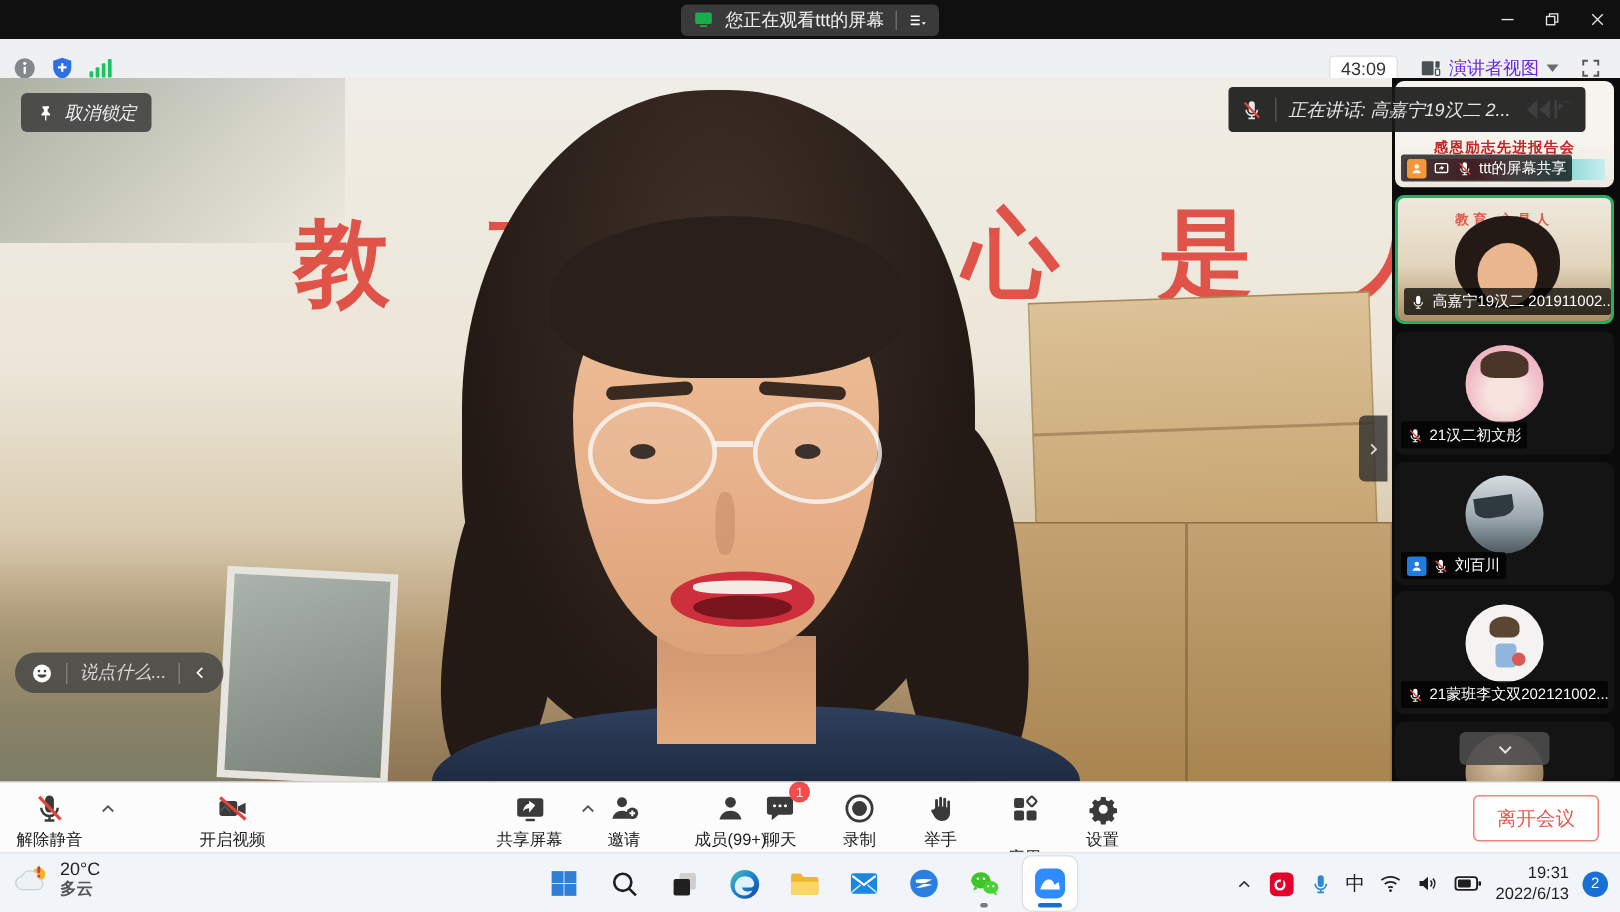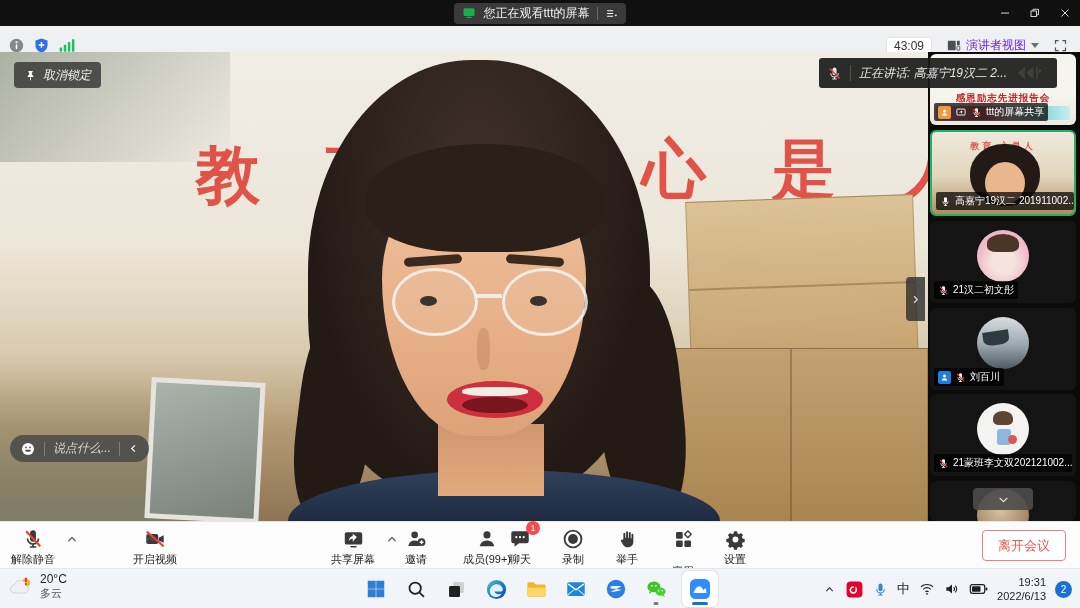--- a/index.html
+++ b/index.html
@@ -82,21 +82,21 @@
   .tlabel { font-size:11px; margin-top:2px; white-space:nowrap; }
   .tchev { position:absolute; top:12px; }
   .badge { position:absolute; top:-5px; right:-9px; min-width:14px; height:14px; border-radius:8px; background:#f24c4c; color:#fff; font-size:9px; display:flex; align-items:center; justify-content:center; padding:0 3px; }
   .leavebtn { position:absolute; right:14px; top:8px; height:31px; padding:0 15px; border:1px solid #f0817a; border-radius:4px; color:#e95850; font-size:13px; background:#fff; display:flex; align-items:center; }
 
   
   .taskbar { position:absolute; left:0; top:568px; width:1080px; height:40px; background:#f1f4f8; border-top:1px solid rgba(0,0,0,.05); }
   .weather { position:absolute; left:8px; top:3px; display:flex; align-items:center; gap:6px; }
   .weather .lines { display:flex; flex-direction:column; line-height:1.25; }
   .w-temp { font-size:12px; color:#1f1f1f; }
-  .w-desc { font-size:11px; color:#555; }
+  .w-desc { font-size:11px; color:#555;font-weight:bold; }
   .tb-center { position:absolute; left:50%; top:0; height:40px; transform:translateX(-50%); display:flex; align-items:center; gap:12px; }
   .tb-app { width:28px; height:34px; display:flex; align-items:center; justify-content:center; position:relative; }
   .tb-app .rundot { position:absolute; bottom:1px; left:50%; transform:translateX(-50%); width:5px; height:3px; border-radius:2px; background:#7a7a7a; }
   .tb-app.active { width:36px; height:36px; background:#fff; border-radius:6px; box-shadow:0 0 0 1px rgba(0,0,0,.07); }
   .tb-app.active .underline { position:absolute; bottom:2px; left:50%; transform:translateX(-50%); width:16px; height:3px; border-radius:2px; background:#1a6fd4; }
   .tb-right { position:absolute; right:8px; top:0; height:40px; display:flex; align-items:center; gap:9px; }
   .ime { font-size:13px; color:#1f1f1f; }
   .timebox { text-align:right; font-size:11px; color:#1f1f1f; line-height:1.3; }
   .notifbadge { width:17px; height:17px; border-radius:50%; background:#1a6fd4; color:#fff; font-size:10px; display:flex; align-items:center; justify-content:center; }
 </style>

